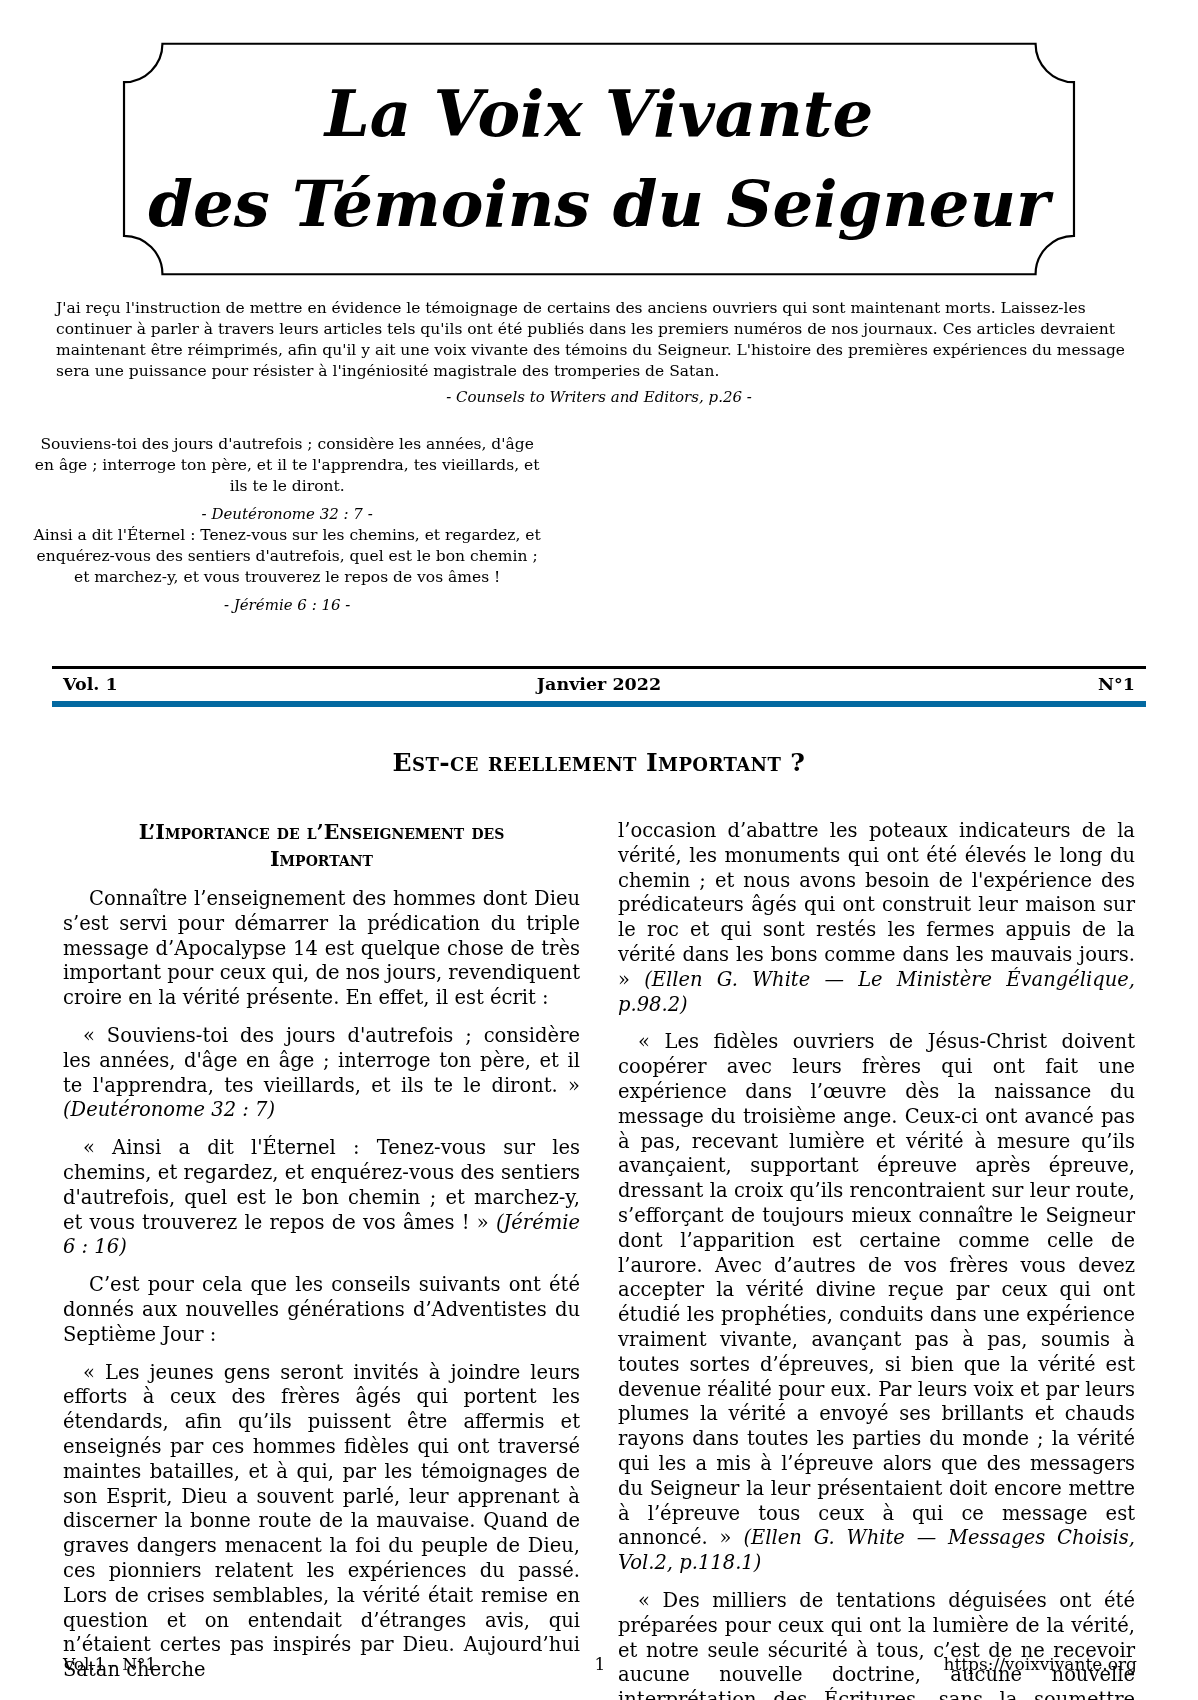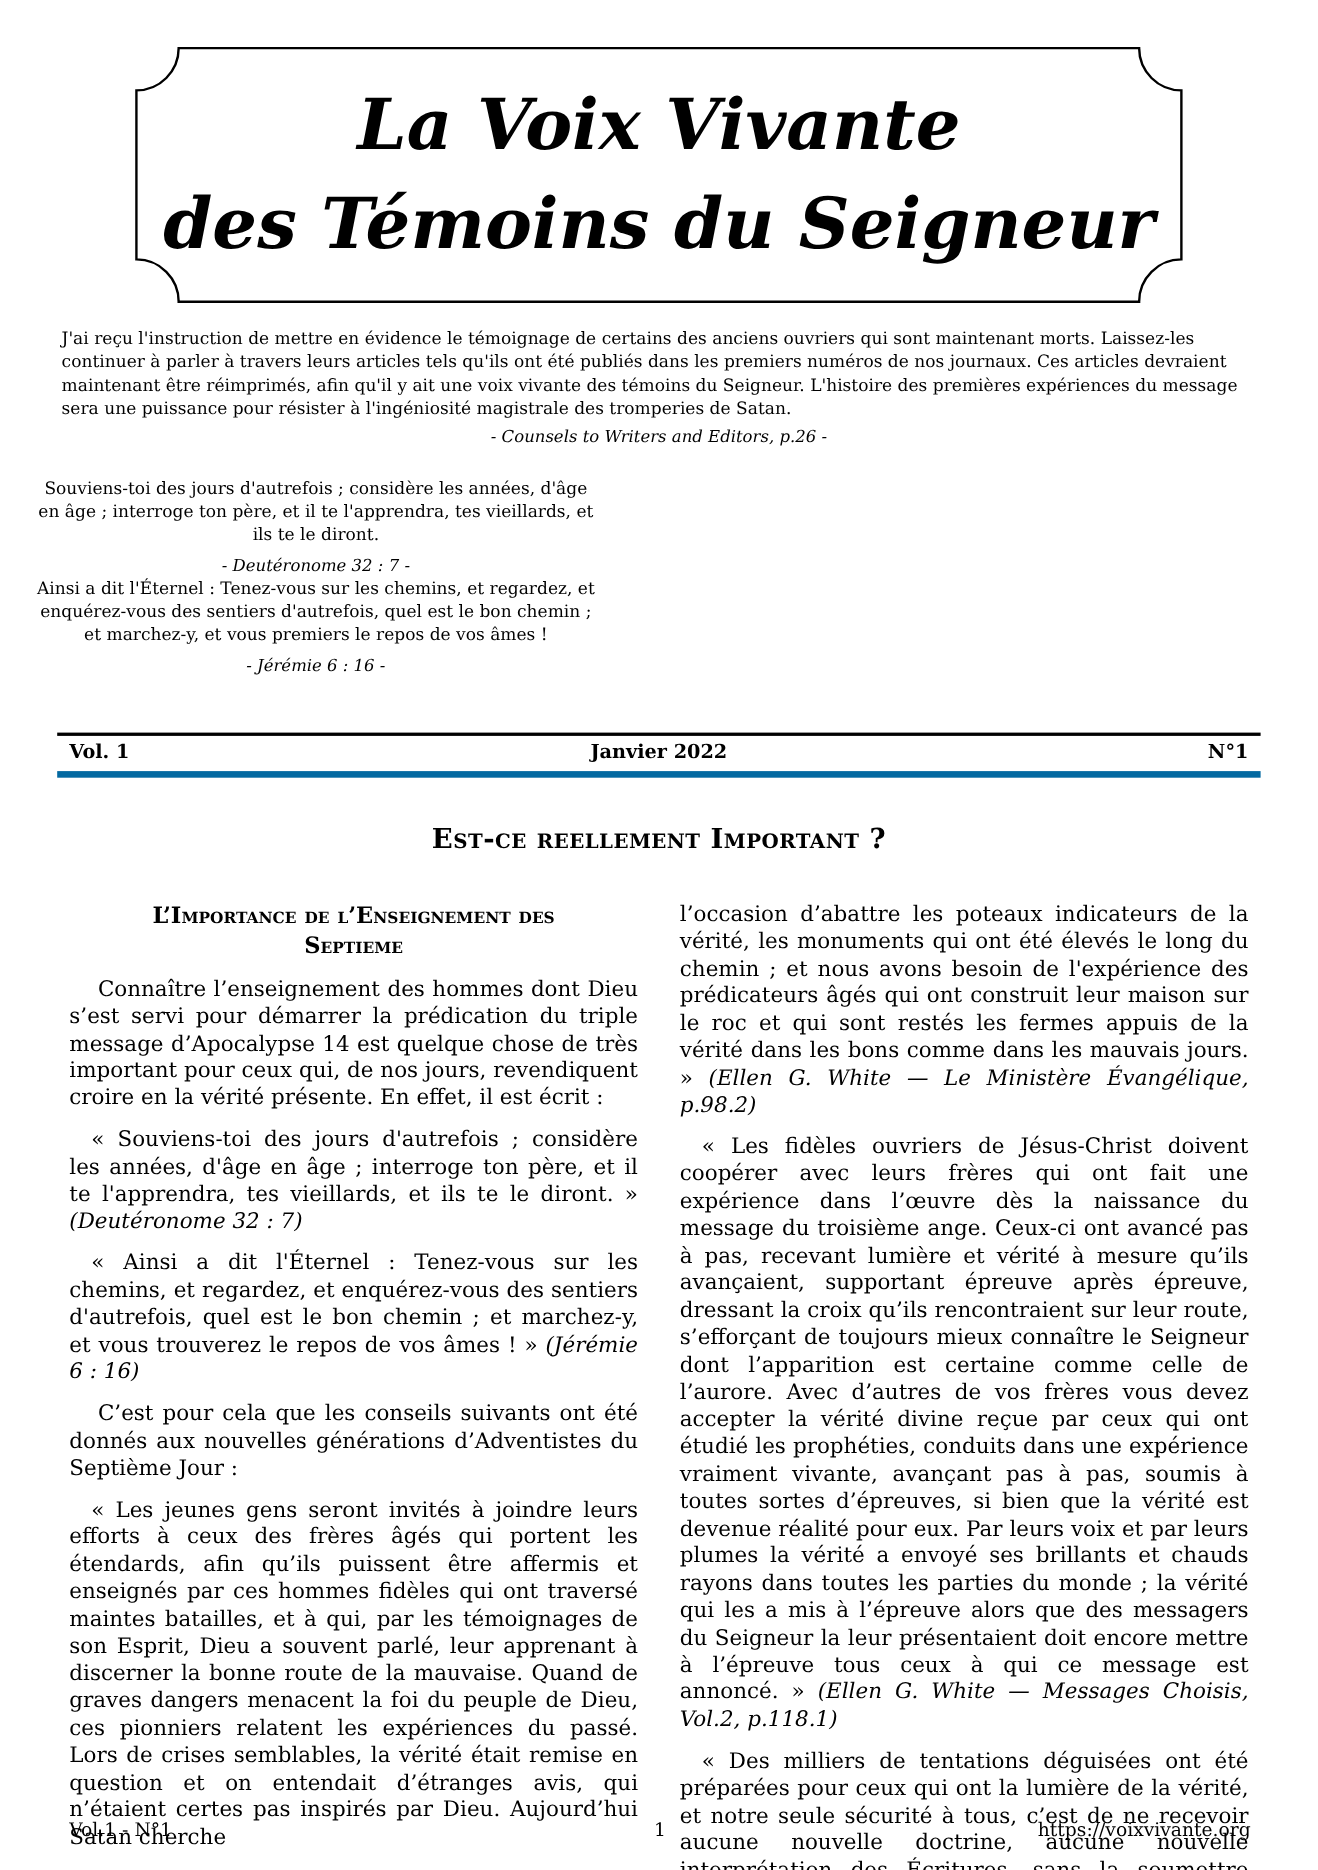--- a/index.html
+++ b/index.html
@@ -76,39 +76,39 @@
   <p class="epigraph">J'ai reçu l'instruction de mettre en évidence le témoignage de certains des anciens ouvriers qui sont maintenant morts. Laissez-les continuer à parler à travers leurs articles tels qu'ils ont été publiés dans les premiers numéros de nos journaux. Ces articles devraient maintenant être réimprimés, afin qu'il y ait une voix vivante des témoins du Seigneur. L'histoire des premières expériences du message sera une puissance pour résister à l'ingéniosité magistrale des tromperies de Satan.</p>
   <p class="epigraph-source">- Counsels to Writers and Editors, p.26 -</p>
 </section>
 
 <section class="verses">
   <div class="verse left">
     <span>Souviens-toi des jours d'autrefois ; considère les années, d'âge en âge ; interroge ton père, et il te l'apprendra, tes vieillards, et ils te le diront.</span>
     <span class="verse-ref">- Deutéronome 32 : 7 -</span>
   </div>
   <div class="verse right">
-    <span>Ainsi a dit l'Éternel : Tenez-vous sur les chemins, et regardez, et enquérez-vous des sentiers d'autrefois, quel est le bon chemin ; et marchez-y, et vous premiers le repos de vos âmes !</span>
+    <span>Ainsi a dit l'Éternel : Tenez-vous sur les chemins, et regardez, et enquérez-vous des sentiers d'autrefois, quel est le bon chemin ; et marchez-y, et vous trouverez le repos de vos âmes !</span>
     <span class="verse-ref">- Jérémie 6 : 16 -</span>
   </div>
 </section>
 
 <div class="issue-bar">
   <span class="cell l">Vol. 1</span>
   <span class="cell c">Janvier 2022</span>
   <span class="cell r">N°1</span>
 </div>
 
 <h1 class="article-title" style="margin-bottom:0;">
   <div class="t2">Est-ce reellement Important ?</div>
 </h1>
 
 <main class="columns">
 
   <div class="col">
-    <h2 class="col-heading">L’Importance de l’Enseignement des Septieme</h2>
+    <h2 class="col-heading">L’Importance de l’Enseignement des Important</h2>
     <p class="para">Connaître l’enseignement des hommes dont Dieu s’est servi pour démarrer la prédication du triple message d’Apocalypse 14 est quelque chose de très important pour ceux qui, de nos jours, revendiquent croire en la vérité présente. En effet, il est écrit :</p>
     <p class="quote"><span>« Souviens-toi des jours d'autrefois ; considère les années, d'âge en âge ; interroge ton père, et il te l'apprendra, tes vieillards, et ils te le diront. »</span> <em class="ref">(Deutéronome 32 : 7)</em></p>
     <p class="quote"><span>« Ainsi a dit l'Éternel : Tenez-vous sur les chemins, et regardez, et enquérez-vous des sentiers d'autrefois, quel est le bon chemin ; et marchez-y, et vous trouverez le repos de vos âmes ! »</span> <em class="ref">(Jérémie 6 : 16)</em></p>
     <p class="para">C’est pour cela que les conseils suivants ont été donnés aux nouvelles générations d’Adventistes du Septième Jour :</p>
     <p class="quote">« Les jeunes gens seront invités à joindre leurs efforts à ceux des frères âgés qui portent les étendards, afin qu’ils puissent être affermis et enseignés par ces hommes fidèles qui ont traversé maintes batailles, et à qui, par les témoignages de son Esprit, Dieu a souvent parlé, leur apprenant à discerner la bonne route de la mauvaise. Quand de graves dangers menacent la foi du peuple de Dieu, ces pionniers relatent les expériences du passé. Lors de crises semblables, la vérité était remise en question et on entendait d’étranges avis, qui n’étaient certes pas inspirés par Dieu. Aujourd’hui Satan cherche</p>
   </div>
 
   <div class="col">
     <p class="quote cont"><span>l’occasion d’abattre les poteaux indicateurs de la vérité, les monuments qui ont été élevés le long du chemin ; et nous avons besoin de l'expérience des prédicateurs âgés qui ont construit leur maison sur le roc et qui sont restés les fermes appuis de la vérité dans les bons comme dans les mauvais jours. »</span> <em class="ref">(Ellen G. White — Le Ministère Évangélique, p.98.2)</em></p>
     <p class="quote"><span>« Les fidèles ouvriers de Jésus-Christ doivent coopérer avec leurs frères qui ont fait une expérience dans l’œuvre dès la naissance du message du troisième ange. Ceux-ci ont avancé pas à pas, recevant lumière et vérité à mesure qu’ils avançaient, supportant épreuve après épreuve, dressant la croix qu’ils rencontraient sur leur route, s’efforçant de toujours mieux connaître le Seigneur dont l’apparition est certaine comme celle de l’aurore. Avec d’autres de vos frères vous devez accepter la vérité divine reçue par ceux qui ont étudié les prophéties, conduits dans une expérience vraiment vivante, avançant pas à pas, soumis à toutes sortes d’épreuves, si bien que la vérité est devenue réalité pour eux. Par leurs voix et par leurs plumes la vérité a envoyé ses brillants et chauds rayons dans toutes les parties du monde ; la vérité qui les a mis à l’épreuve alors que des messagers du Seigneur la leur présentaient doit encore mettre à l’épreuve tous ceux à qui ce message est annoncé. »</span> <em class="ref">(Ellen G. White — Messages Choisis, Vol.2, p.118.1)</em></p>

